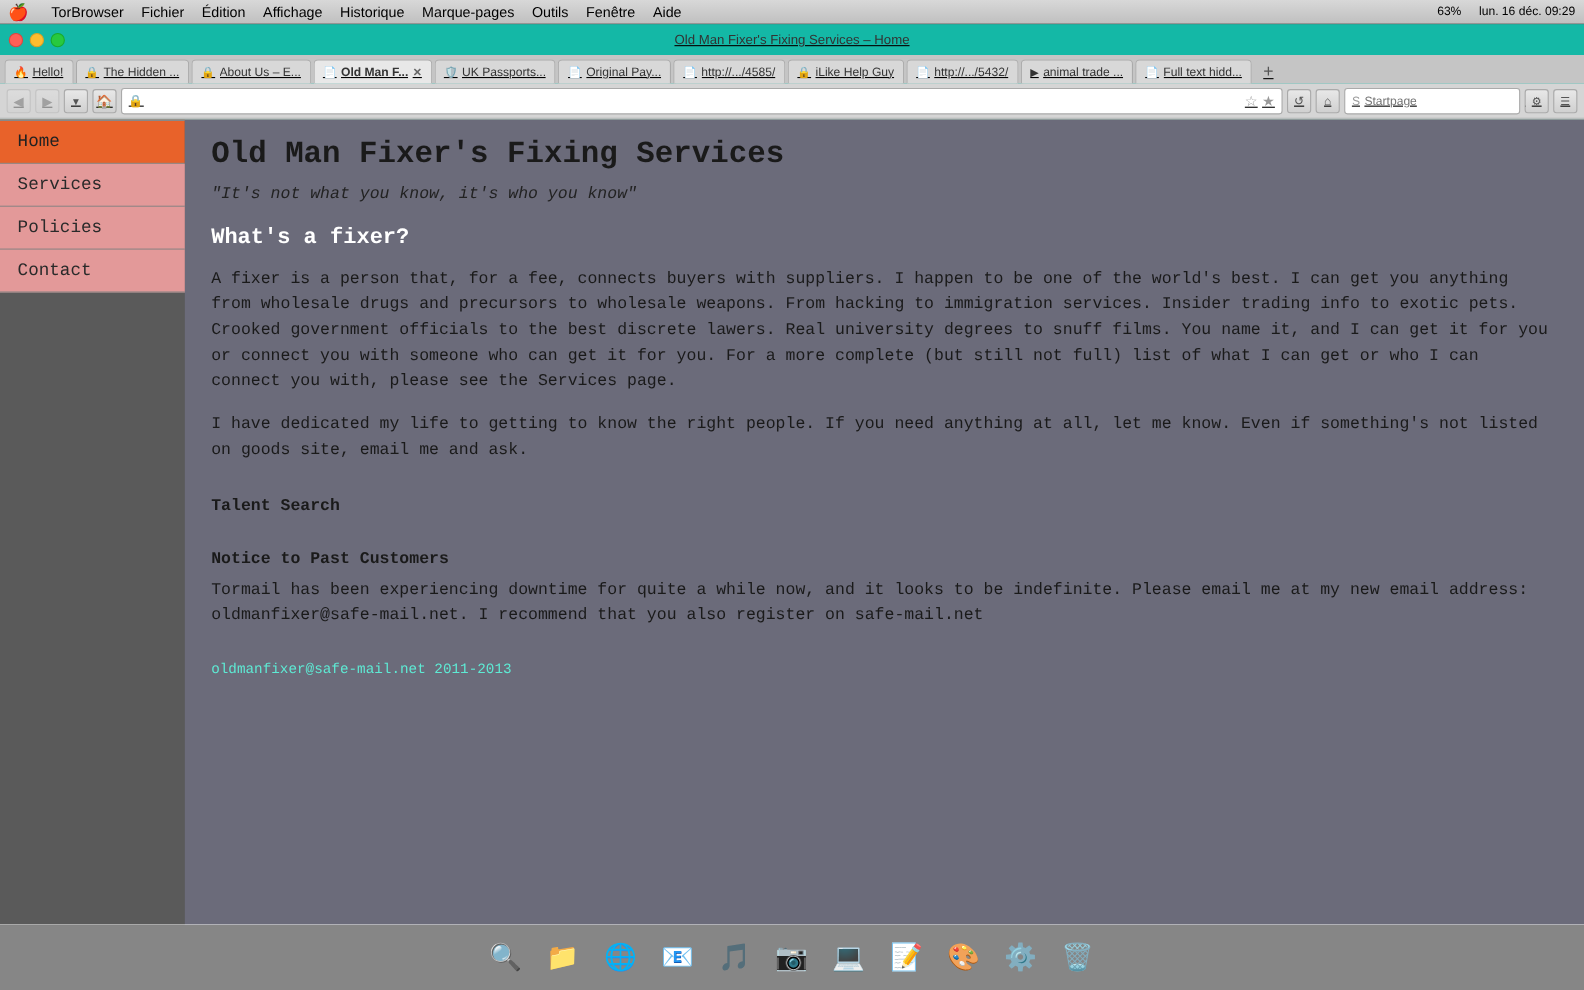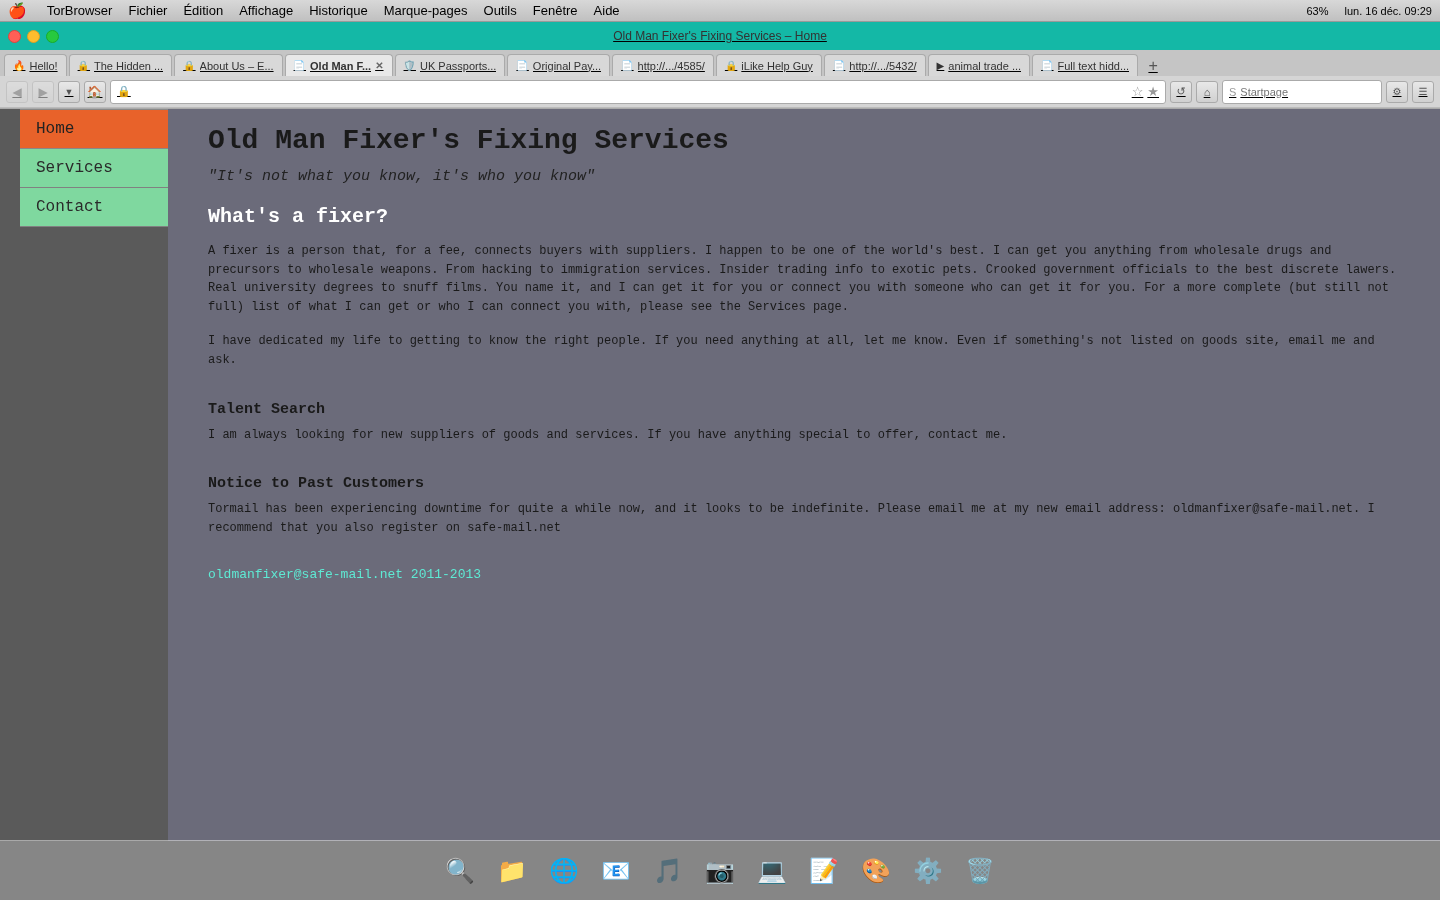--- a/index.html
+++ b/index.html
@@ -173,49 +173,48 @@
       background: #5a5a5a;
       height: calc(900px - 22px - 28px - 26px - 32px - 60px);
     }
 
     
     .sidebar {
       width: 168px;
       background: #5a5a5a;
       padding-top: 0;
       flex-shrink: 0;
-      padding-left: 20px;
     }
     .nav-item {
       display: block;
       padding: 10px 16px;
       font-size: 16px;
       font-family: 'Courier New', monospace;
       color: #222;
       cursor: pointer;
       text-decoration: none;
       border-bottom: 1px solid #888;
     }
     .nav-item.active {
       background: #e8622a;
       color: #222;
     }
     .nav-item:not(.active) {
-      background: #86efac;
+      background: #fca5a5;
       opacity: 0.85;
     }
     .nav-item:first-child {
       border-top: 1px solid #888;
     }
 
     
     .page-content {
       flex: 1;
       background: #6b6b7a;
-      padding: 16px 40px;
+      padding: 16px 24px;
       overflow-y: auto;
       color: #1a1a1a;
     }
 
     .page-title {
       font-size: 28px;
       font-family: 'Courier New', monospace;
       font-weight: bold;
       color: #1a1a1a;
       margin-bottom: 12px;
@@ -240,21 +239,21 @@
     .section-subheading {
       font-size: 15px;
       font-family: 'Courier New', monospace;
       font-weight: bold;
       color: #1a1a1a;
       margin-top: 31px;
       margin-bottom: 8px;
     }
 
     .page-para {
-      font-size: 12px;
+      font-size: 15px;
       font-family: 'Courier New', monospace;
       color: #1a1a1a;
       line-height: 1.55;
       margin-bottom: 16px;
     }
 
     .page-footer {
       text-align: left;
       font-size: 13px;
       font-family: 'Courier New', monospace;
@@ -390,33 +389,33 @@
     <div class="nav-btn" style="font-size:10px;">⚙</div>
     <div class="nav-btn" style="font-size:10px;">☰</div>
   </div>
 </div>
 
 <div class="browser-content">
 
   <div class="sidebar" id="sidebar-nav">
       <a class="nav-item active" href="#">Home</a>
       <a class="nav-item" href="#">Services</a>
+      <a class="nav-item" href="#">Policies</a>
       <a class="nav-item" href="#">Contact</a>
     </div>
 
   <div class="page-content">
     <h1 class="page-title">Old Man Fixer's Fixing Services</h1>
     <p class="page-tagline">"It's not what you know, it's who you know"</p>
 
     <div id="main-sections">
         <h2 class="section-heading">What's a fixer?</h2>
         <p class="page-para">A fixer is a person that, for a fee, connects buyers with suppliers. I happen to be one of the world's best. I can get you anything from wholesale drugs and precursors to wholesale weapons. From hacking to immigration services. Insider trading info to exotic pets. Crooked government officials to the best discrete lawers. Real university degrees to snuff films. You name it, and I can get it for you or connect you with someone who can get it for you. For a more complete (but still not full) list of what I can get or who I can connect you with, please see the Services page.</p>
         <p class="page-para">I have dedicated my life to getting to know the right people. If you need anything at all, let me know. Even if something's not listed on goods site, email me and ask.</p>
         <h3 class="section-subheading">Talent Search</h3>
-        <p class="page-para">I am always looking for new suppliers of goods and services. If you have anything special to offer, contact me.</p>
         <h3 class="section-subheading">Notice to Past Customers</h3>
         <p class="page-para">Tormail has been experiencing downtime for quite a while now, and it looks to be indefinite. Please email me at my new email address: oldmanfixer@safe-mail.net. I recommend that you also register on safe-mail.net</p>
       </div>
 
     <div class="page-footer">
       <span>oldmanfixer@safe-mail.net 2011-2013</span>
     </div>
   </div>
 </div>
 

